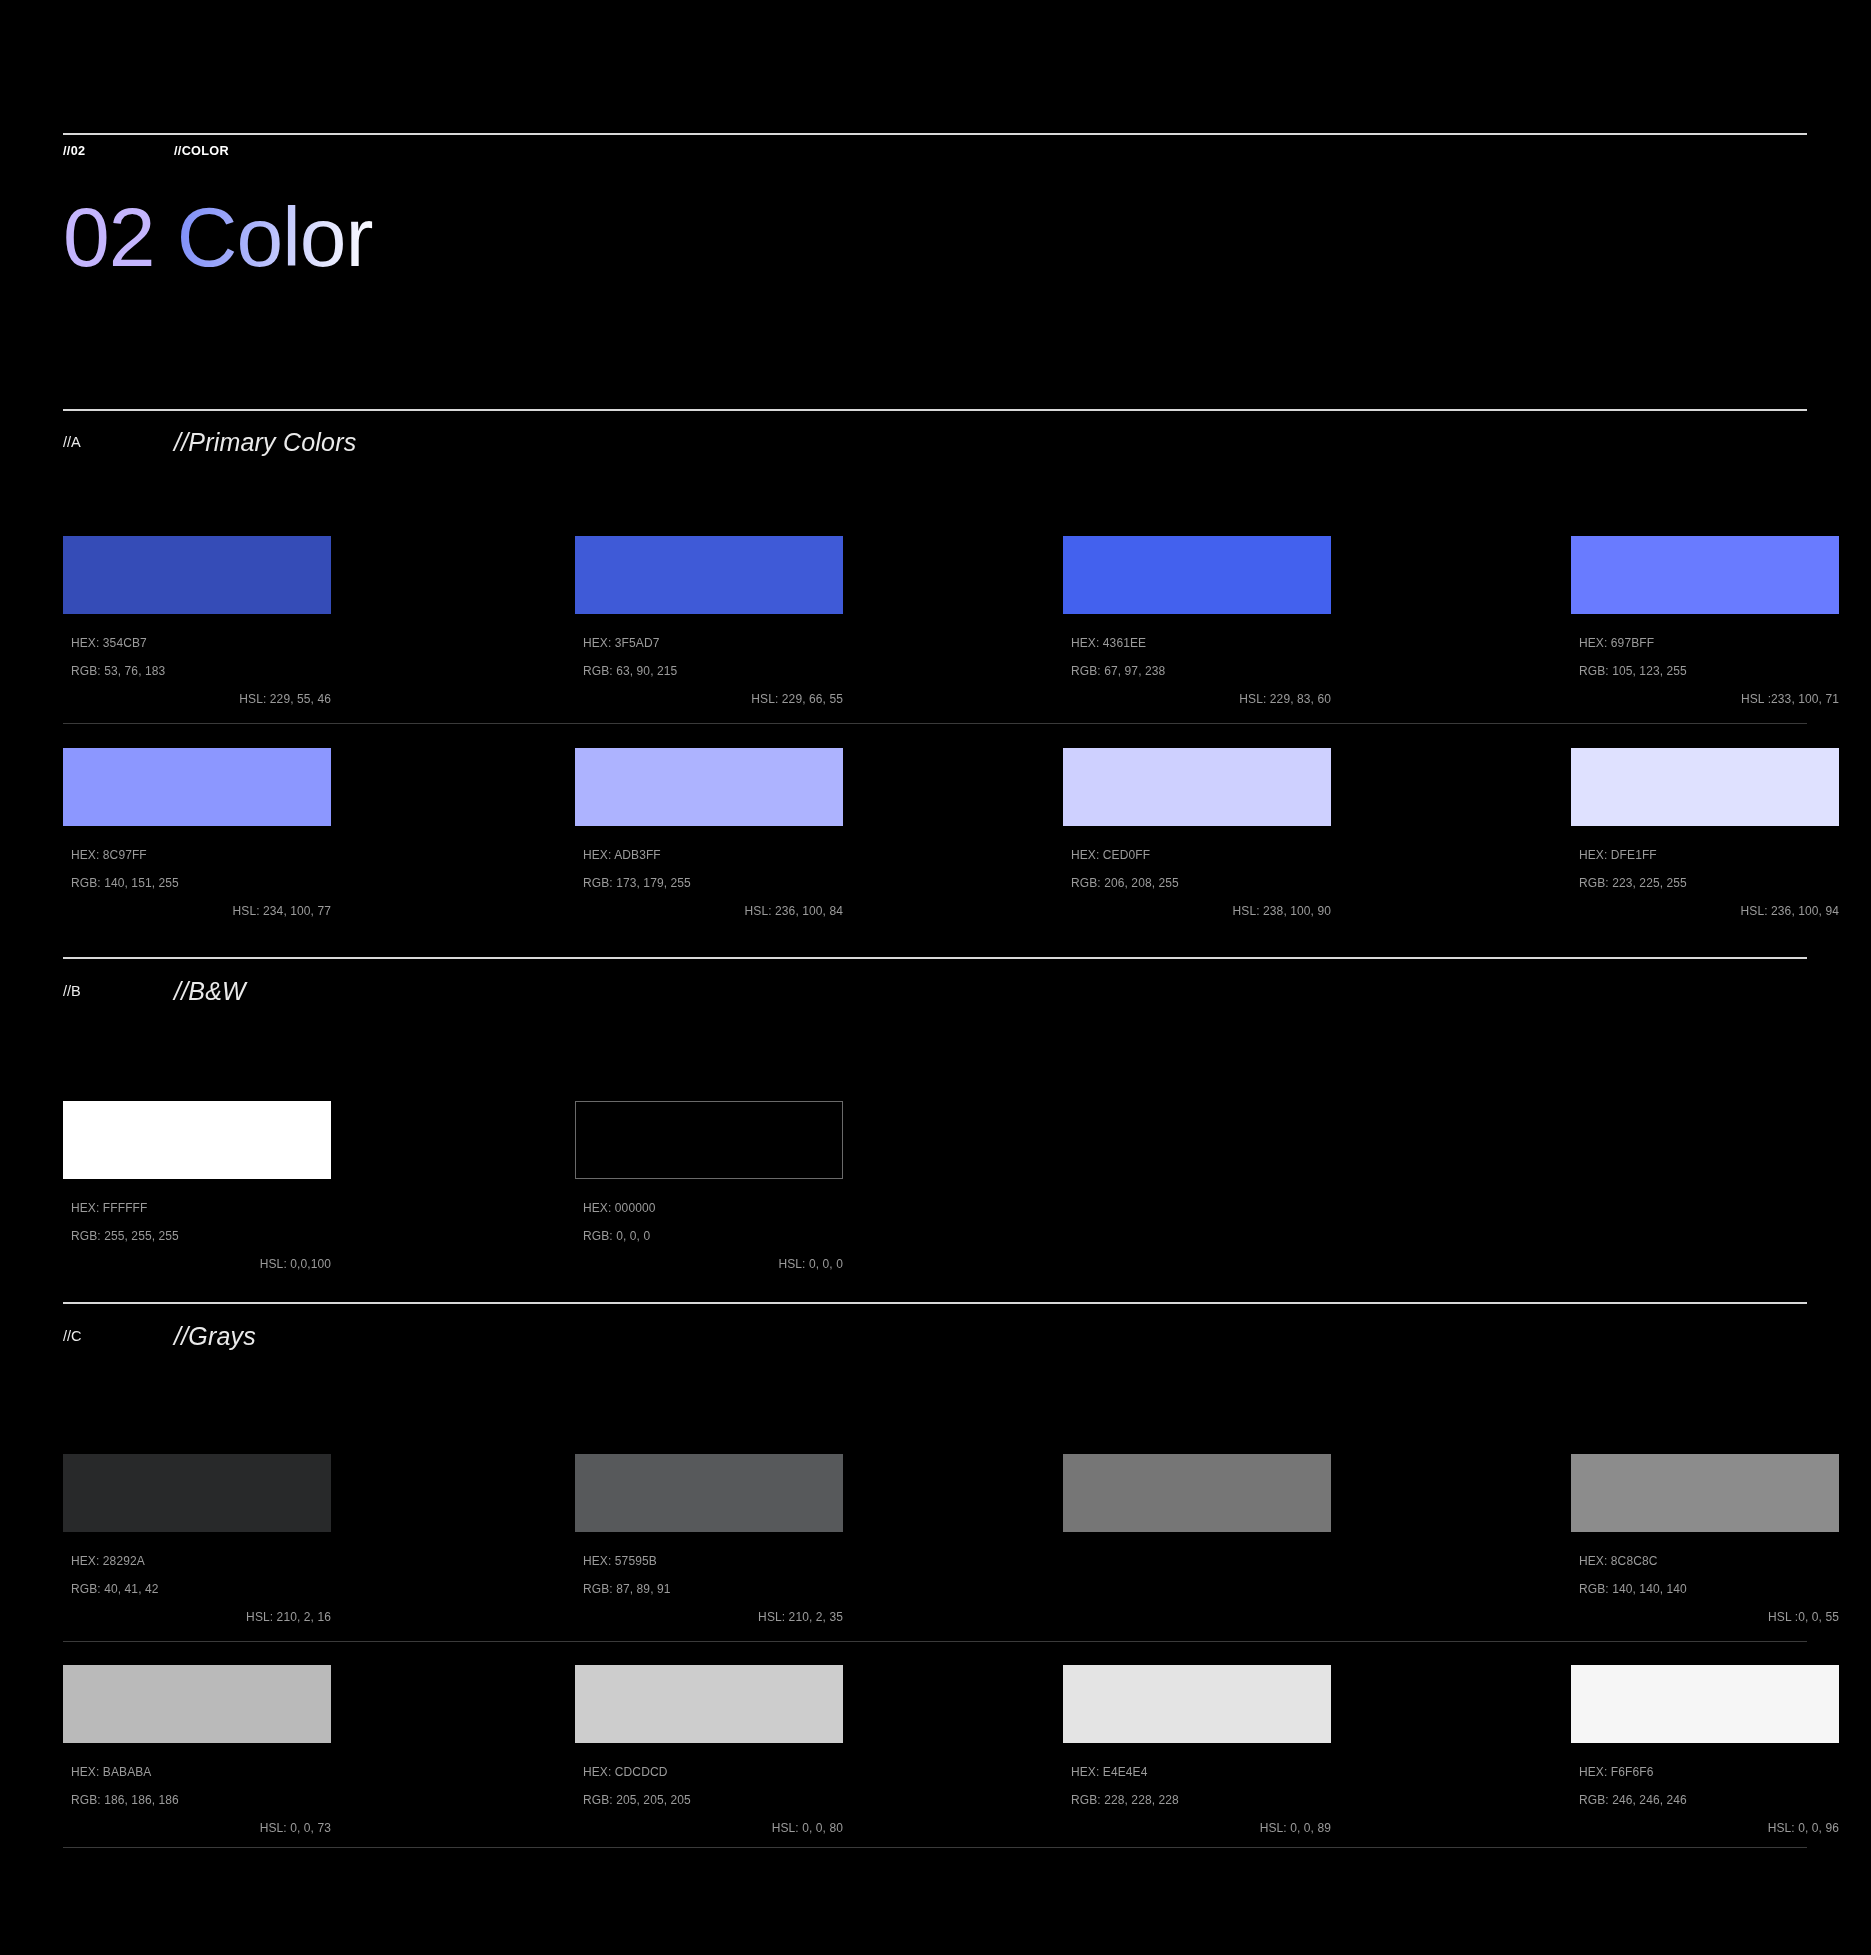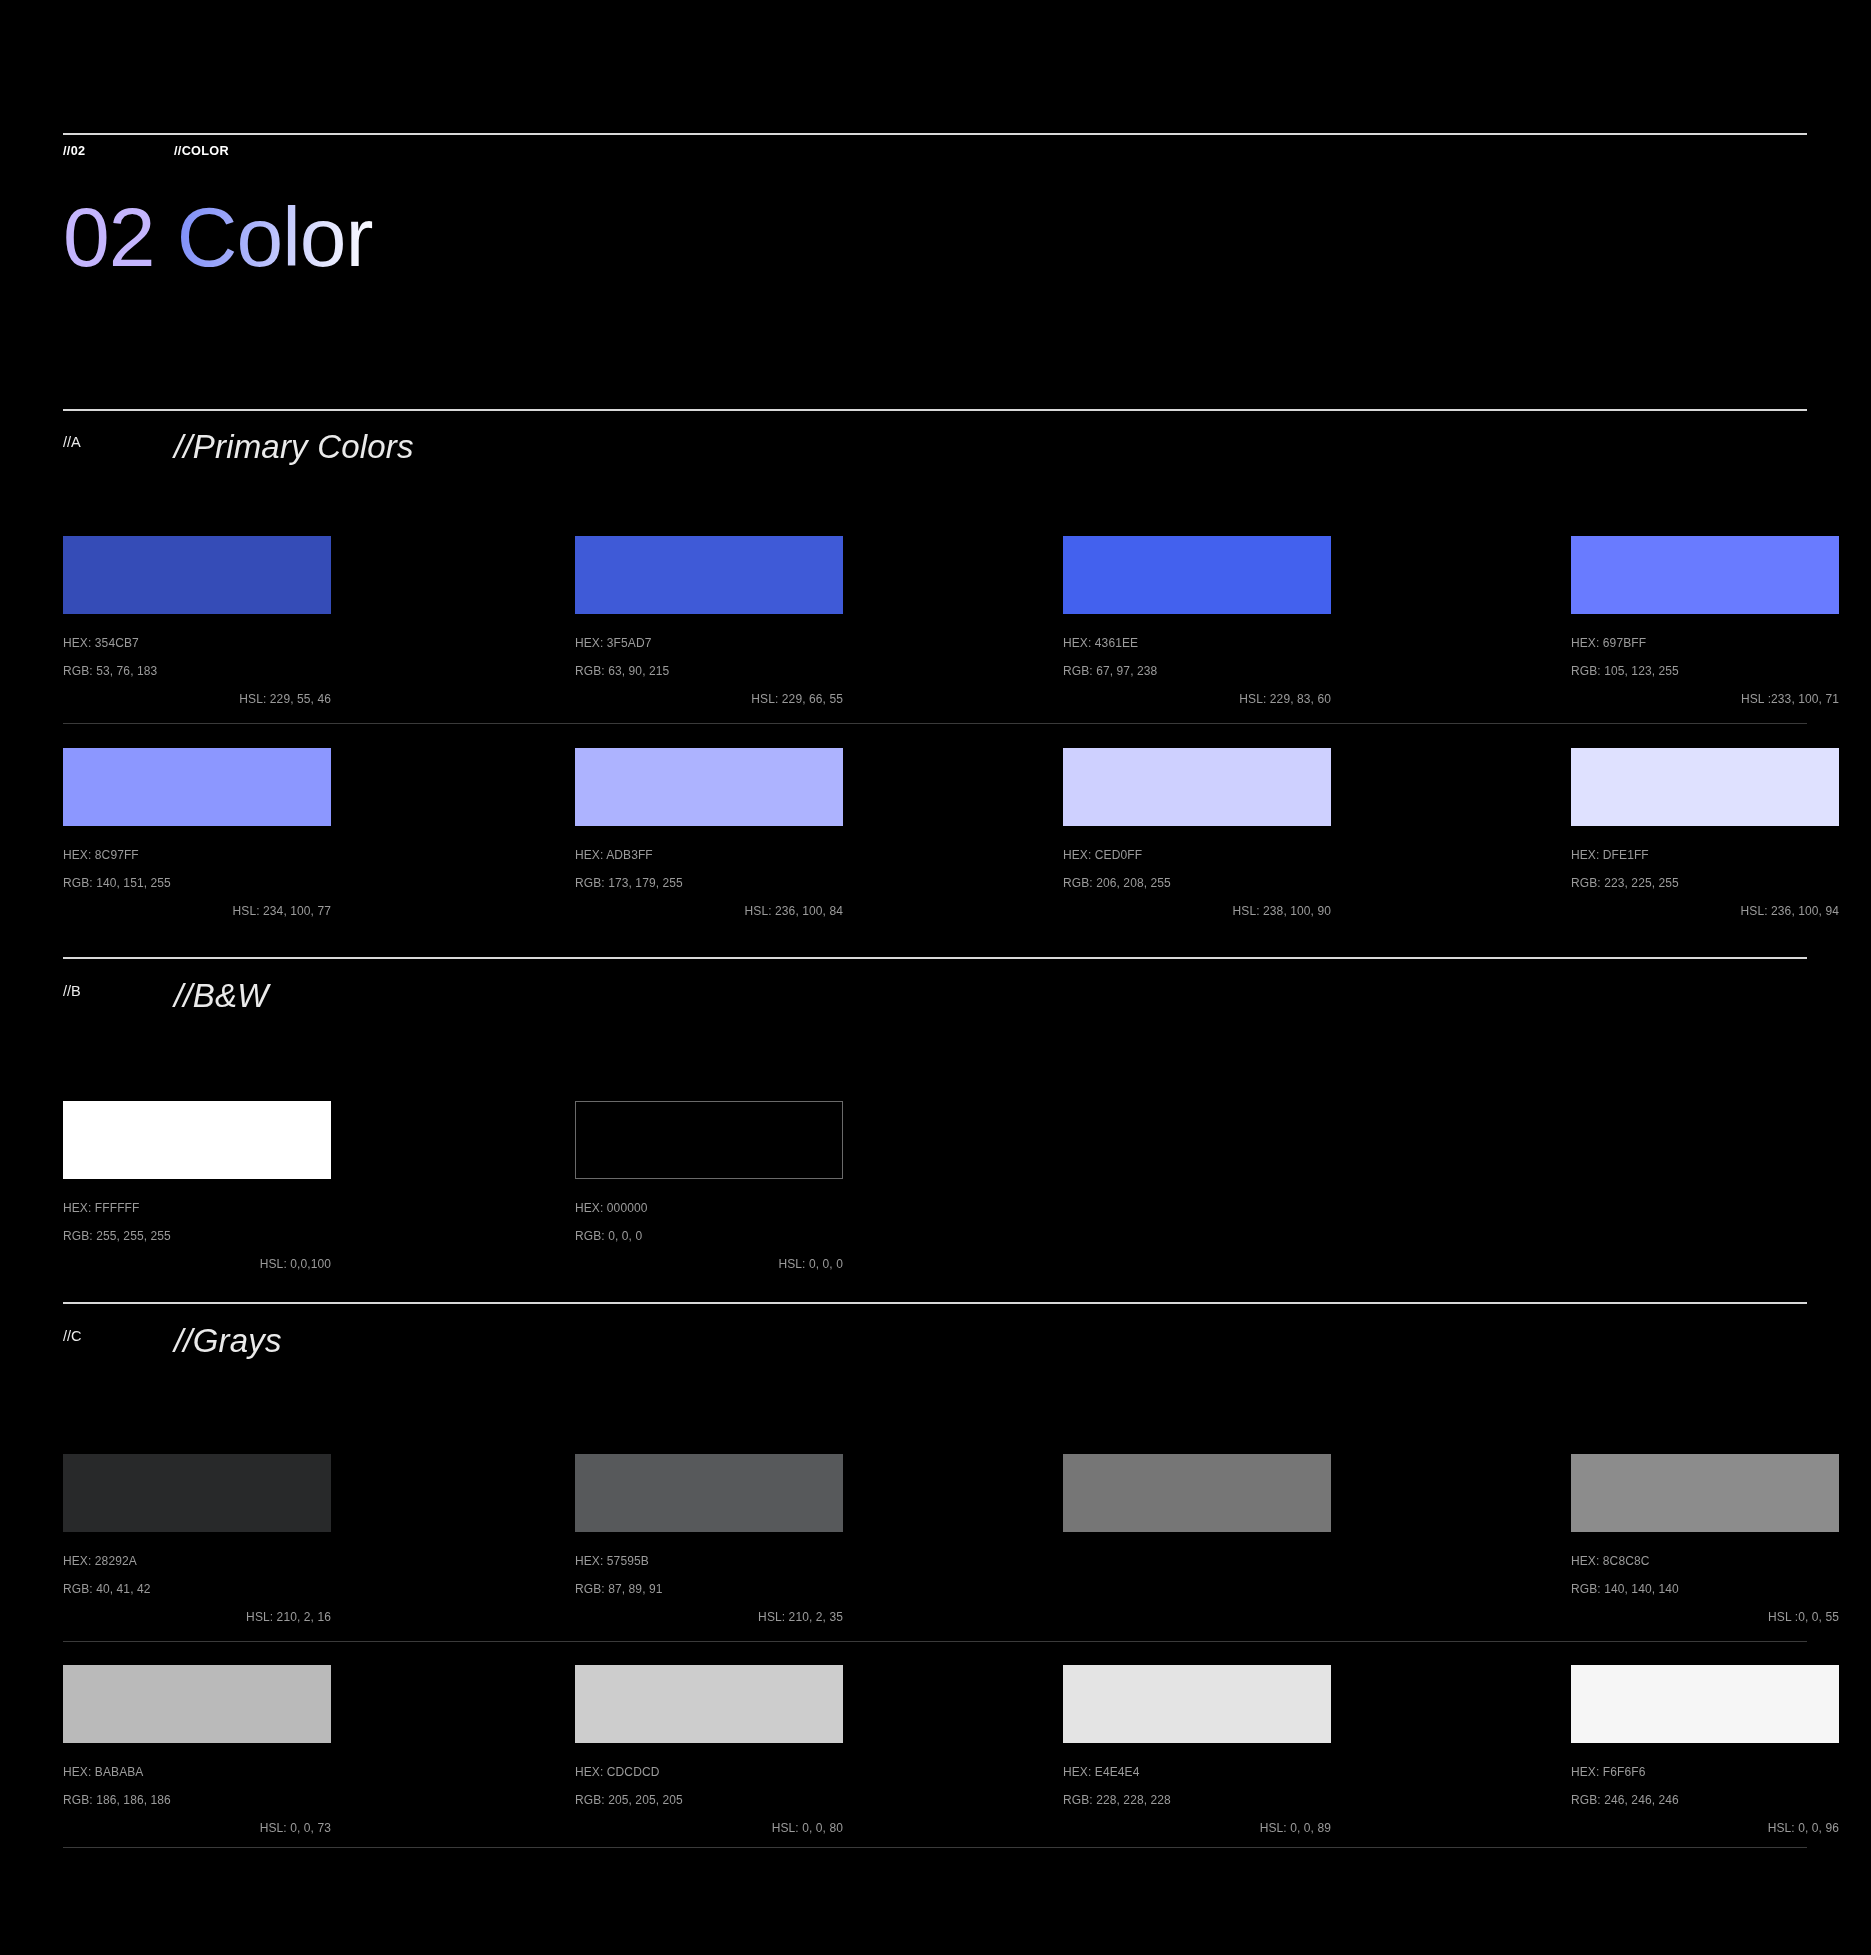--- a/index.html
+++ b/index.html
@@ -95,21 +95,21 @@
     top: 0;
     font-size: 14.6px;
     font-weight: 400;
     color: #eaeaea;
     white-space: nowrap;
   }
   .section-title {
     position: absolute;
     left: 111px;
     top: -5.8px;
-    font-size: 33px;
+    font-size: 25px;
     font-style: italic;
     font-weight: 400;
     color: #eaeaea;
     letter-spacing: 0.2px;
     white-space: nowrap;
   }
 
   
   .swatch-row {
     position: absolute;
@@ -130,20 +130,21 @@
     width: 268px;
     height: 78px;
     box-sizing: border-box;
   }
   .chip.outlined {
     border: 1.5px solid #6a6a6a;
   }
 
   .specs {
     margin-top: 23.4px;
+    margin-left: 8px;
   }
   .spec-line {
     font-size: 12px;
     line-height: 1;
     color: #9b9b9b;
     letter-spacing: 0.1px;
     white-space: nowrap;
     margin-bottom: 16px;
   }
   .spec-line:last-child { margin-bottom: 0; text-align: right; }

